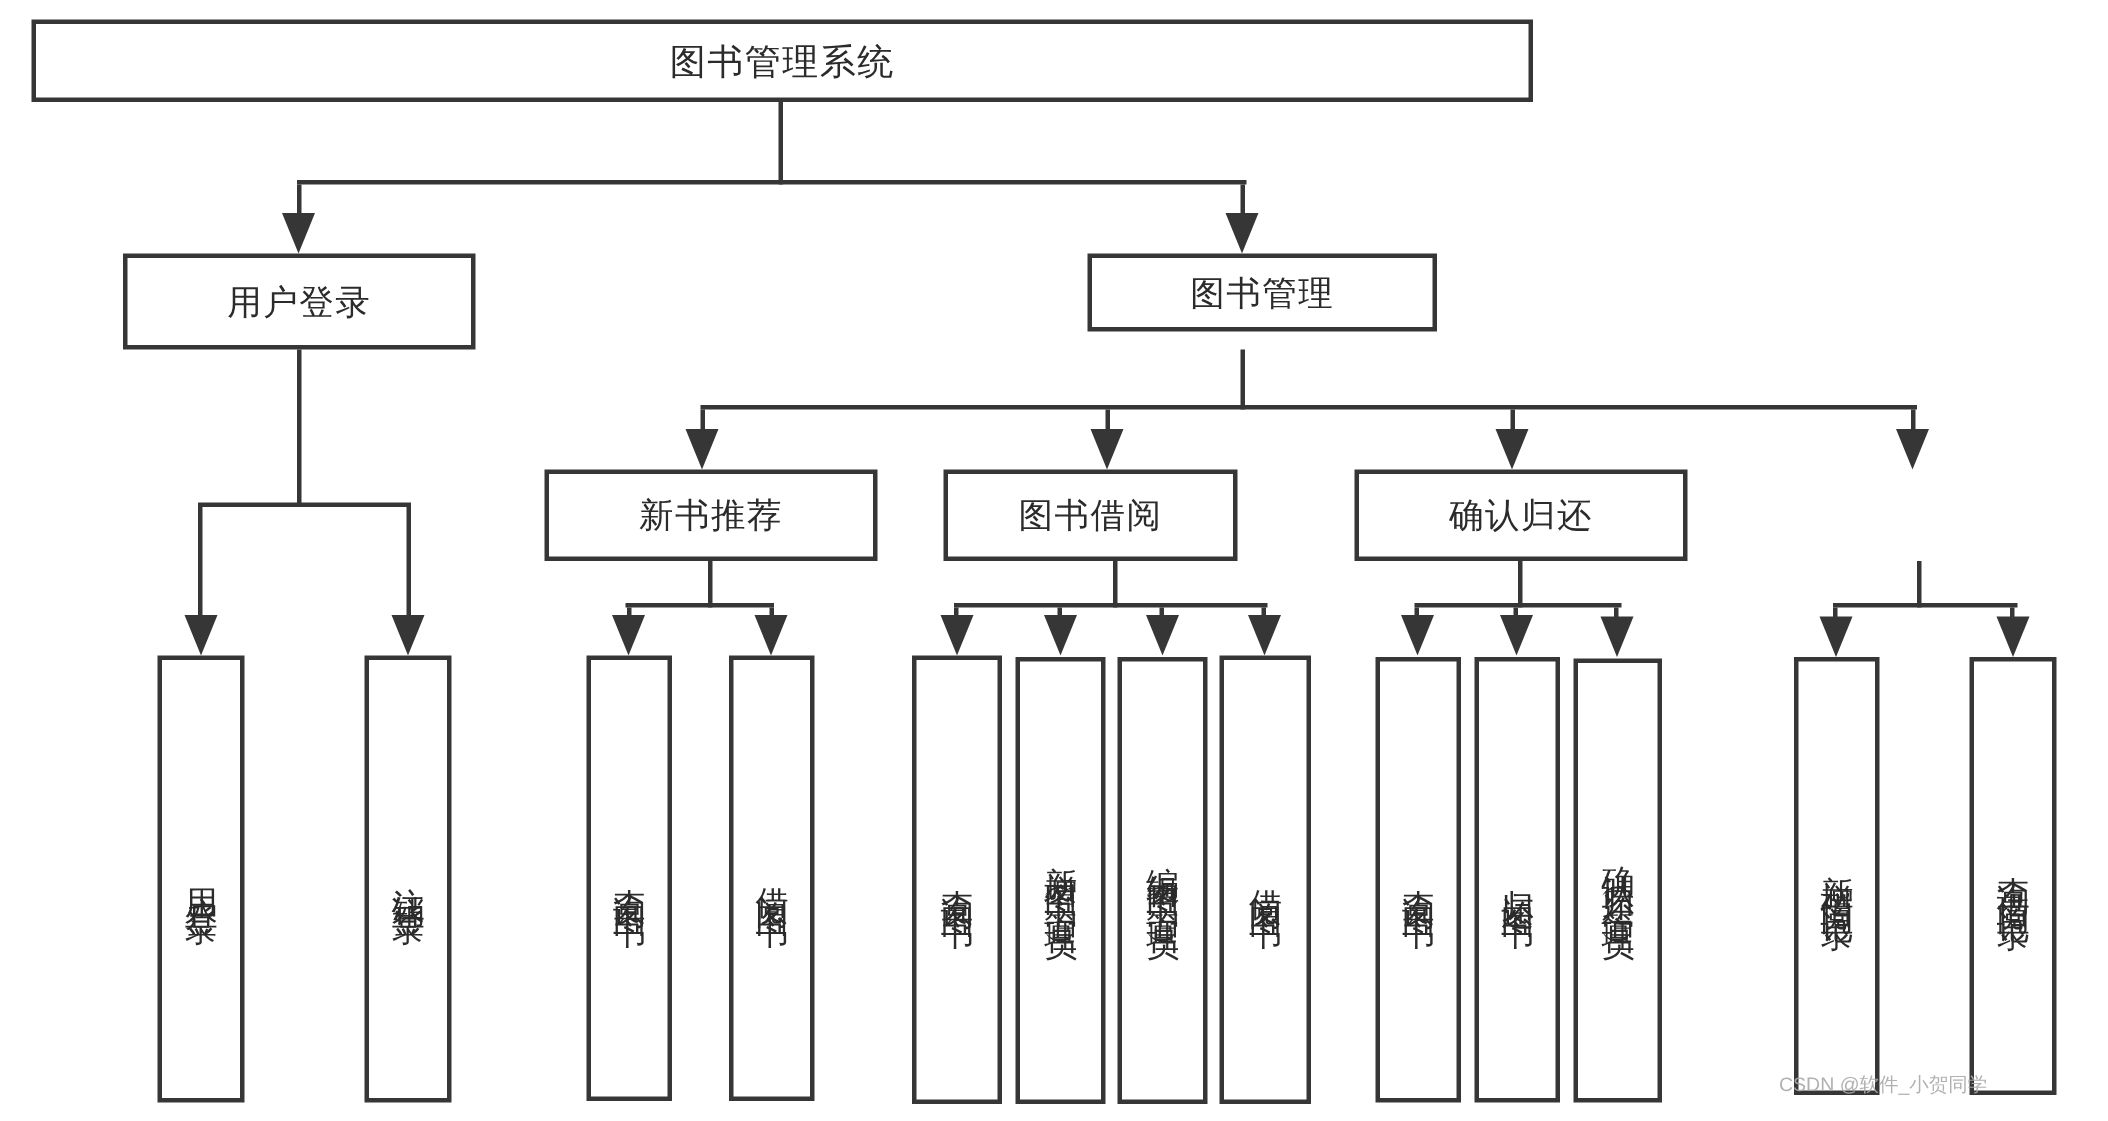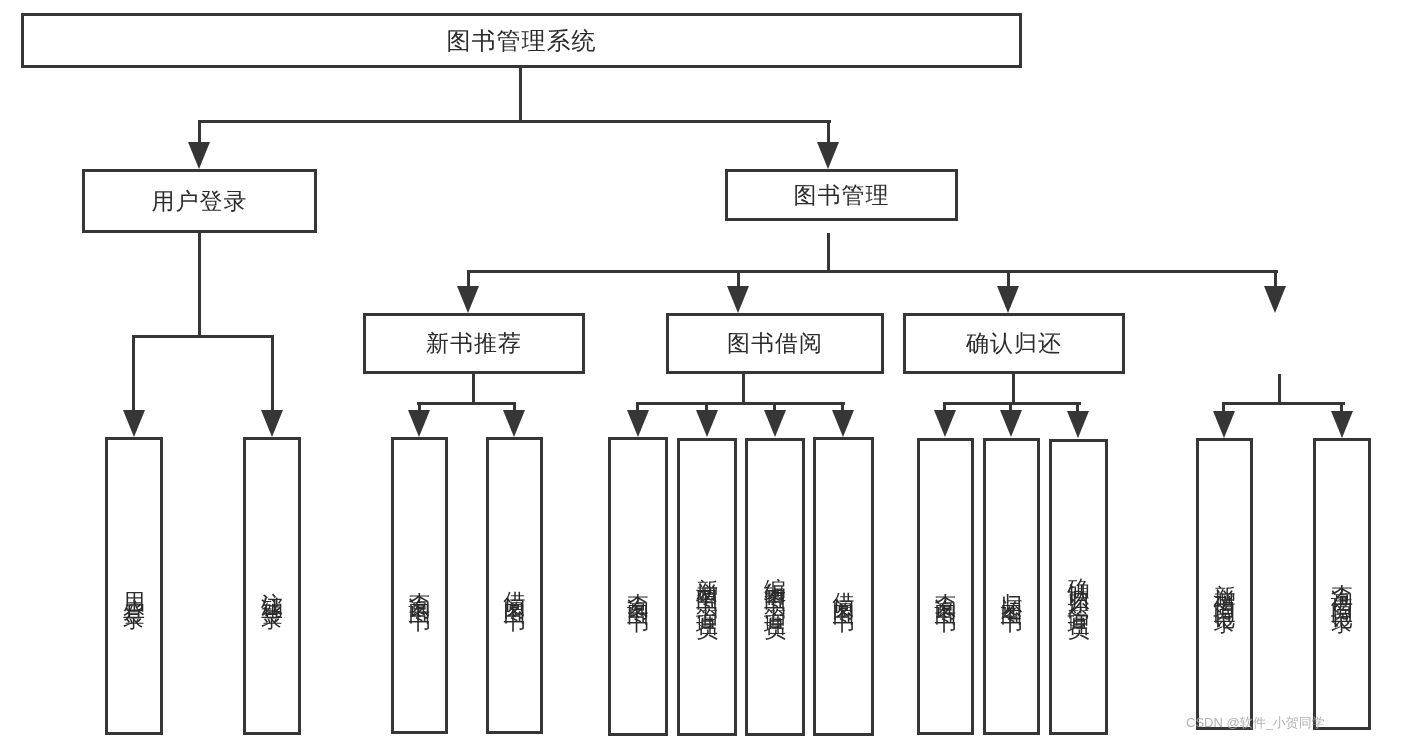--- a/index.html
+++ b/index.html
@@ -82,21 +82,21 @@
   <div class="vline" style="left:737px;top:273px;width:3px;height:15px"></div>
   <div class="arrow" style="left:727px;top:286px"></div>
   <div class="vline" style="left:1007px;top:273px;width:3px;height:15px"></div>
   <div class="arrow" style="left:997px;top:286px"></div>
   <div class="vline" style="left:1274px;top:273px;width:3px;height:15px"></div>
   <div class="arrow" style="left:1264px;top:286px"></div>
 
   <div class="box h" style="left:363px;top:313px;width:222px;height:61px">
     <span>新书推荐</span>
   </div>
-  <div class="box h" style="left:666px;top:313px;width:218px;height:61px">
+  <div class="box h" style="left:629px;top:313px;width:196px;height:61px">
     <span>图书借阅</span>
   </div>
   <div class="box h" style="left:903px;top:313px;width:222px;height:61px">
     <span>确认归还</span>
   </div>
 
   <div class="vline" style="left:472px;top:374px;width:3px;height:31px"></div>
   <div class="hline" style="left:417px;top:402px;width:99px;height:3px"></div>
   <div class="vline" style="left:418px;top:405px;width:3px;height:8px"></div>
   <div class="arrow" style="left:408px;top:410px"></div>

